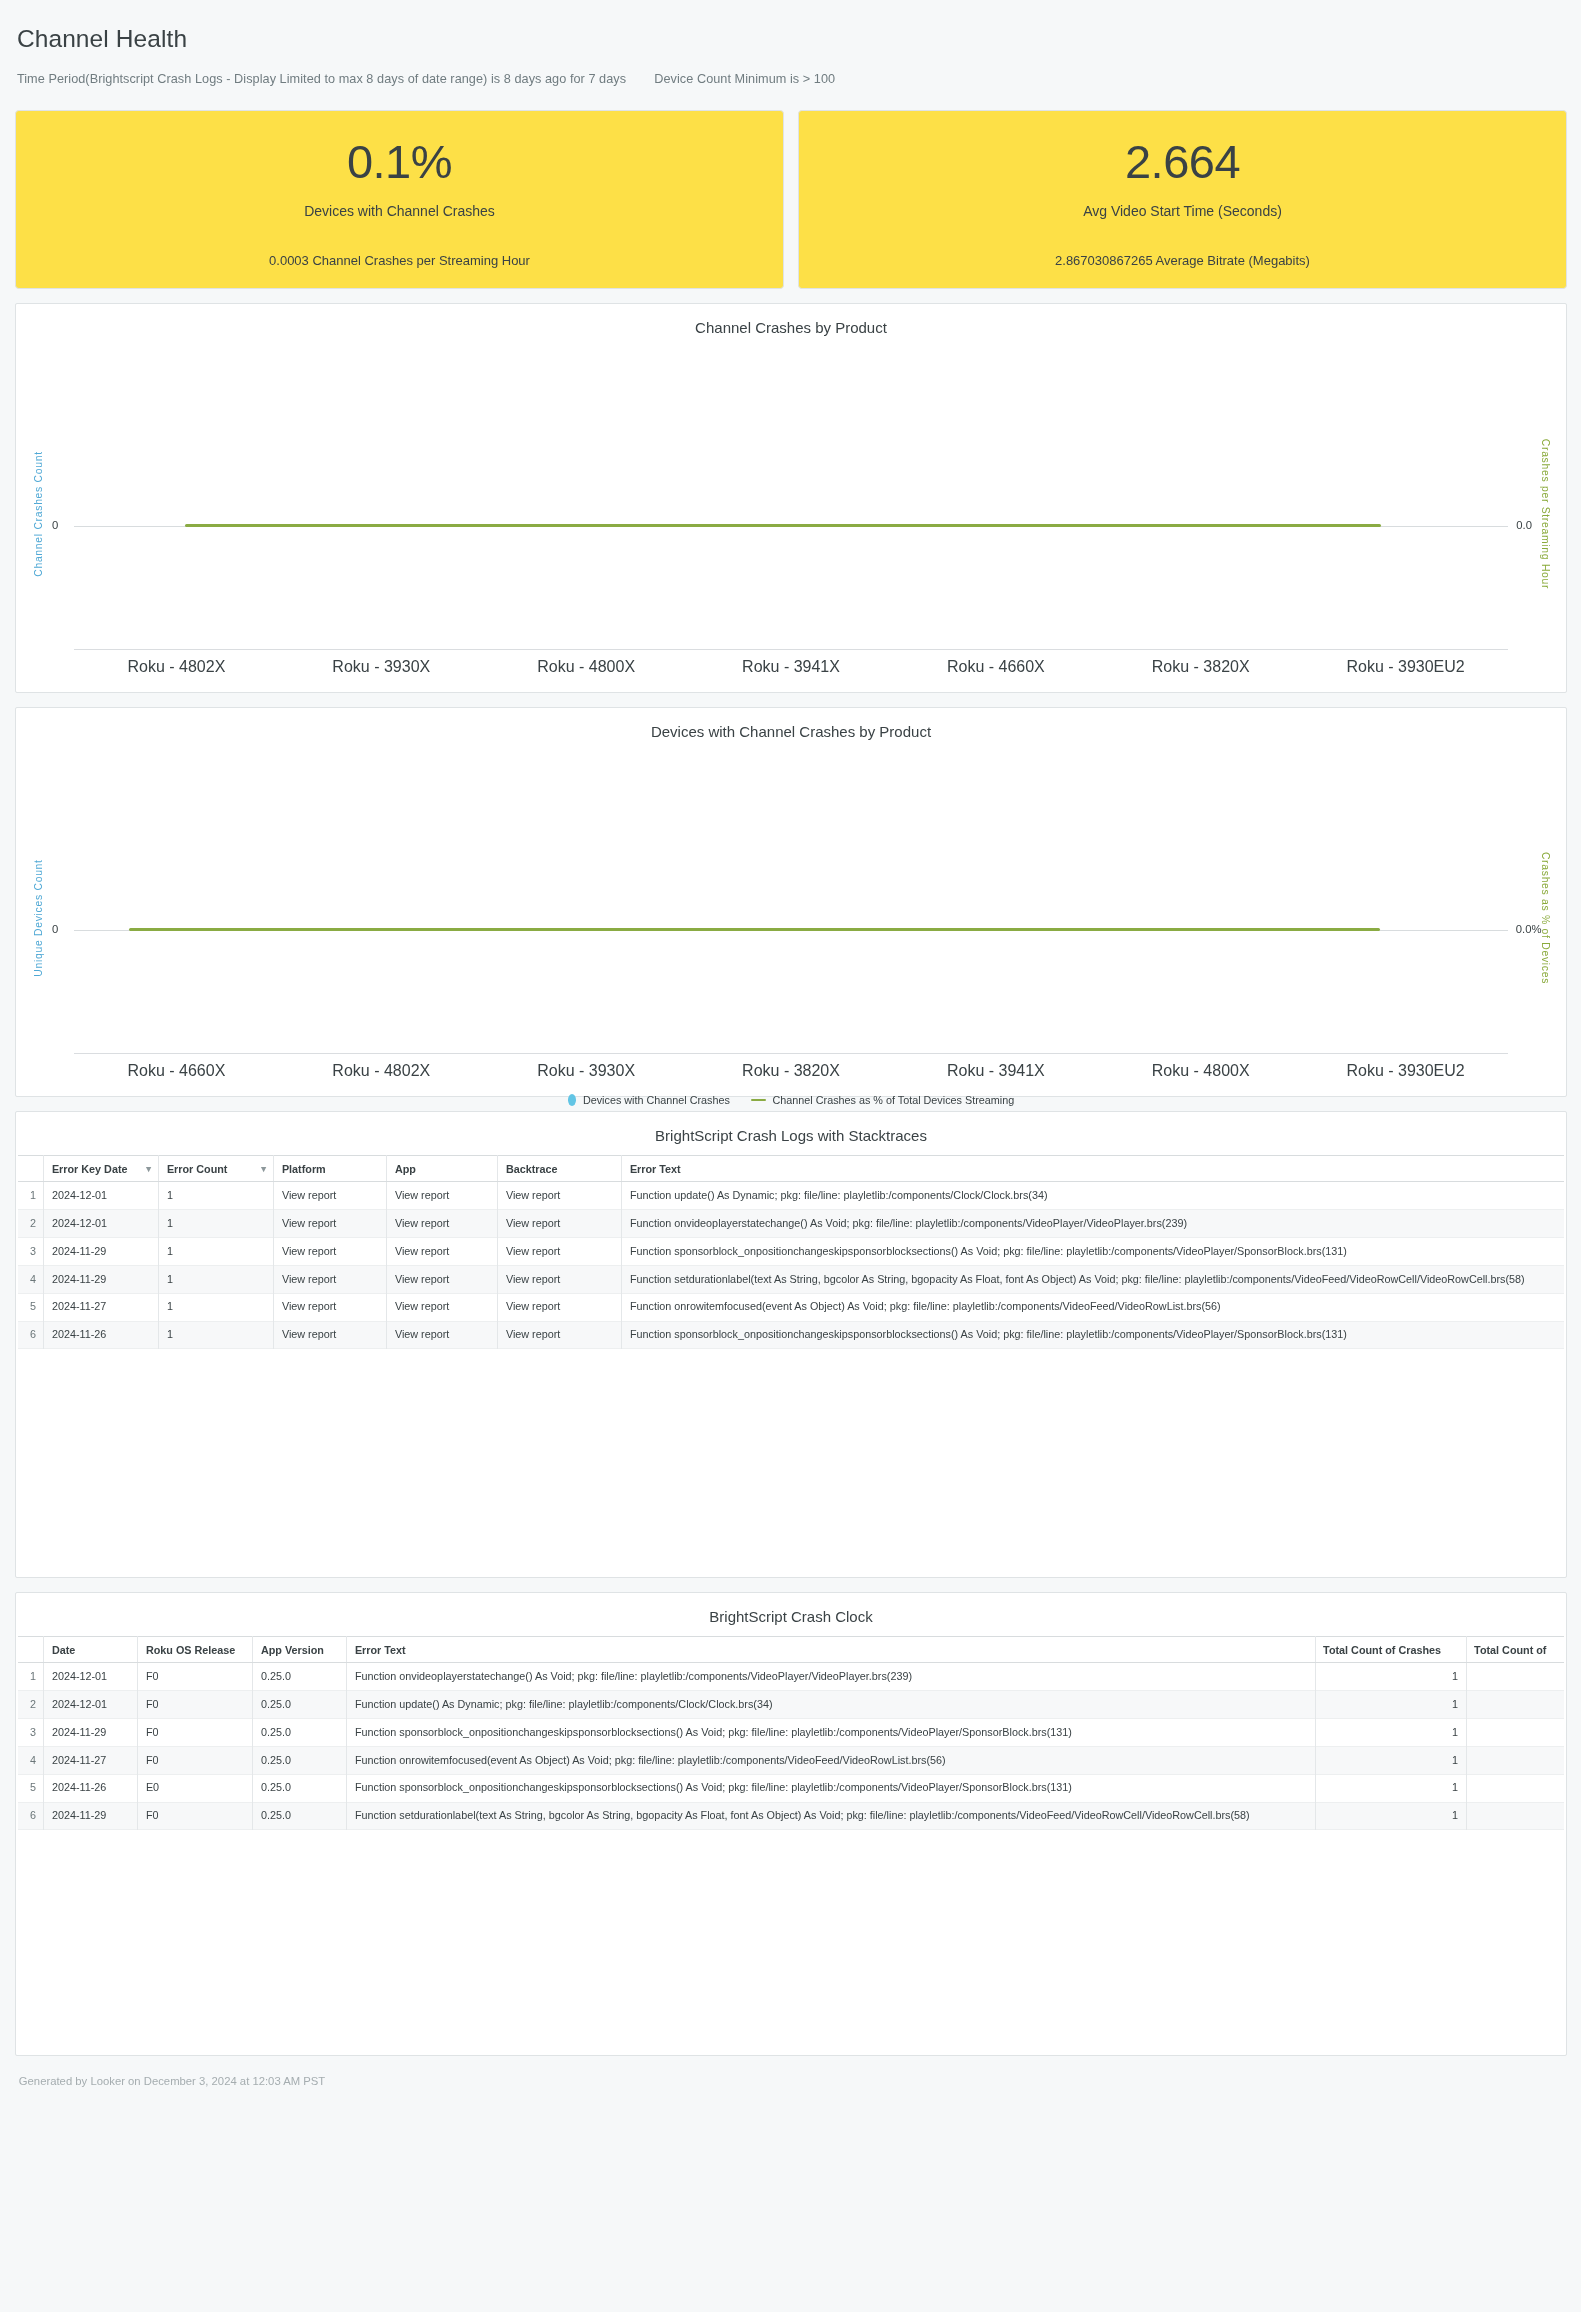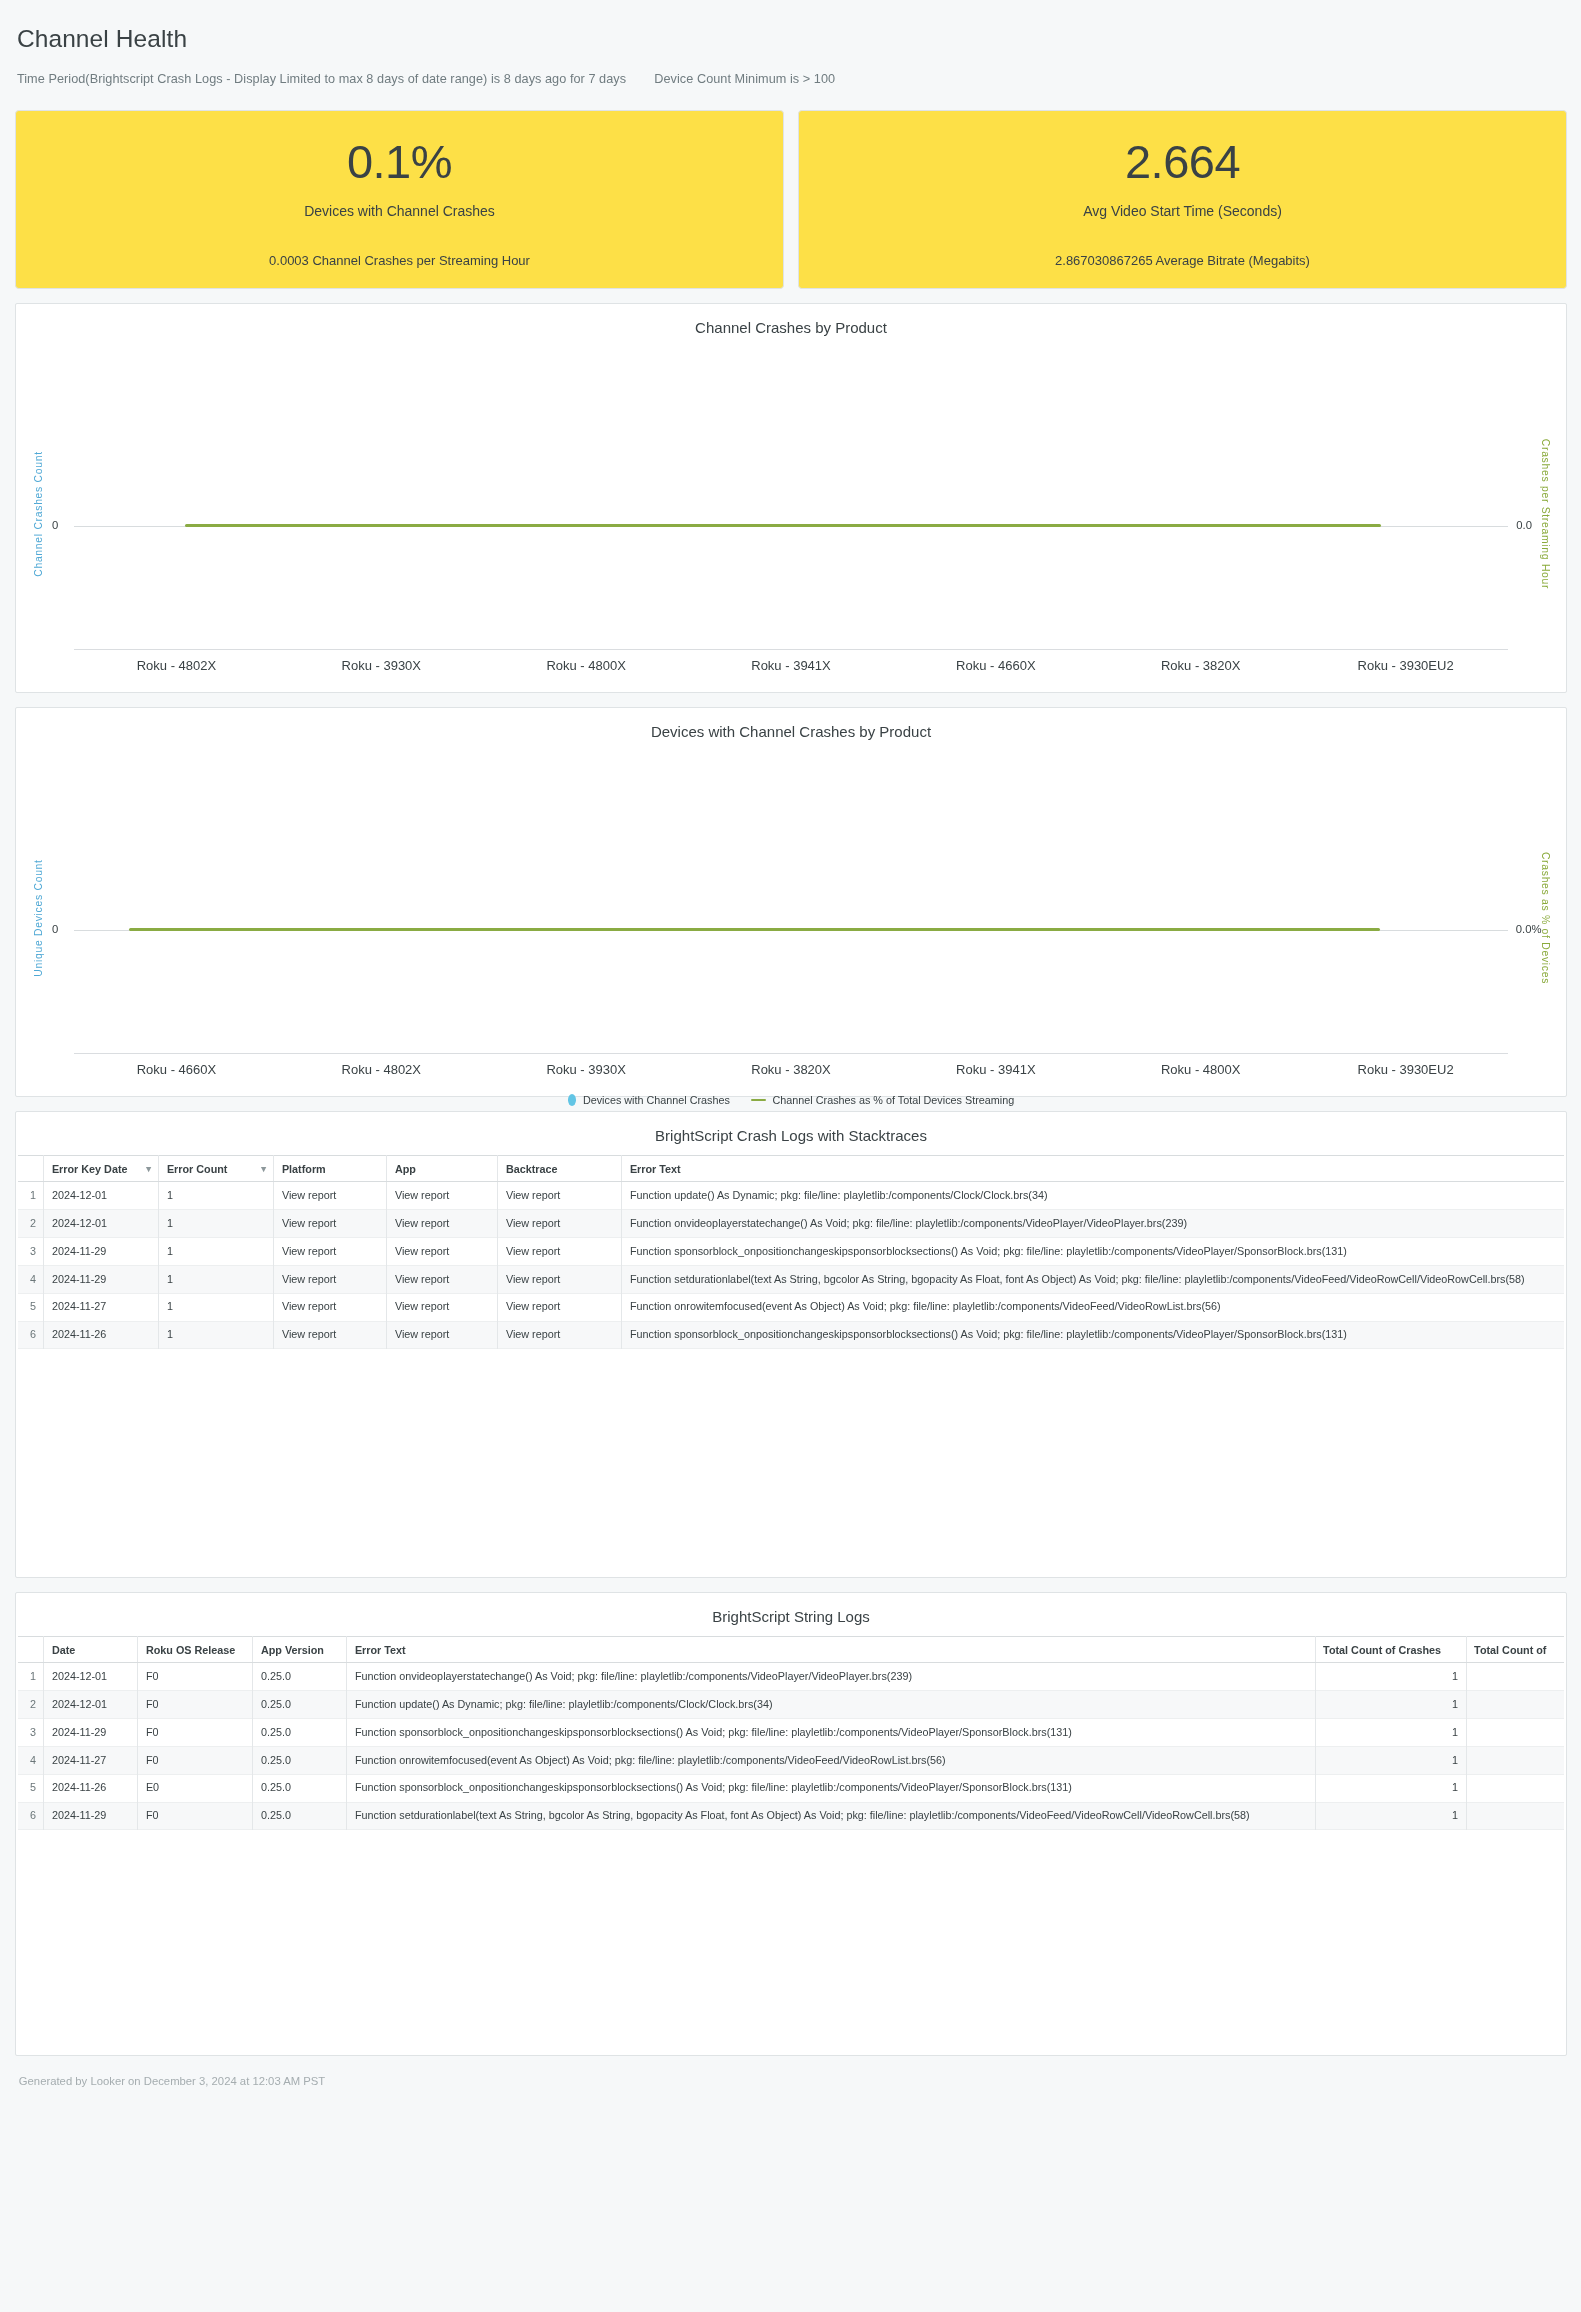--- a/index.html
+++ b/index.html
@@ -128,21 +128,21 @@
   .xaxis-rule {
     position: absolute;
     left: 58px; right: 58px;
     height: 0.9px;
     background: #dadde0;
   }
   .xlabels {
     position: absolute;
     left: 58px; right: 58px;
     display: flex;
-    font-size: 13px;
+    font-size: 16px;
     color: #3a4245;
   }
   .xlabels span {
     flex: 1;
     text-align: center;
   }
   .legend {
     position: absolute;
     left: 0; right: 0;
     display: flex;
@@ -414,21 +414,21 @@
             <td>View report</td>
             <td>View report</td>
             <td>Function sponsorblock_onpositionchangeskipsponsorblocksections() As Void; pkg: file/line: playletlib:/components/VideoPlayer/SponsorBlock.brs(131)</td>
           </tr>
         </tbody>
       </table>
     </div>
   </div>
 
   <div class="panel panel-table-2">
-    <div class="panel-title">BrightScript String Logs</div>
+    <div class="panel-title">BrightScript Crash Clock</div>
 
     <div class="tbl-wrap" style="margin-top:11.3px;">
       <table class="lk tbl-head-rule">
         <colgroup>
           <col style="width:26px">
           <col style="width:94px">
           <col style="width:115px">
           <col style="width:94px">
           <col>
           <col style="width:151px">

